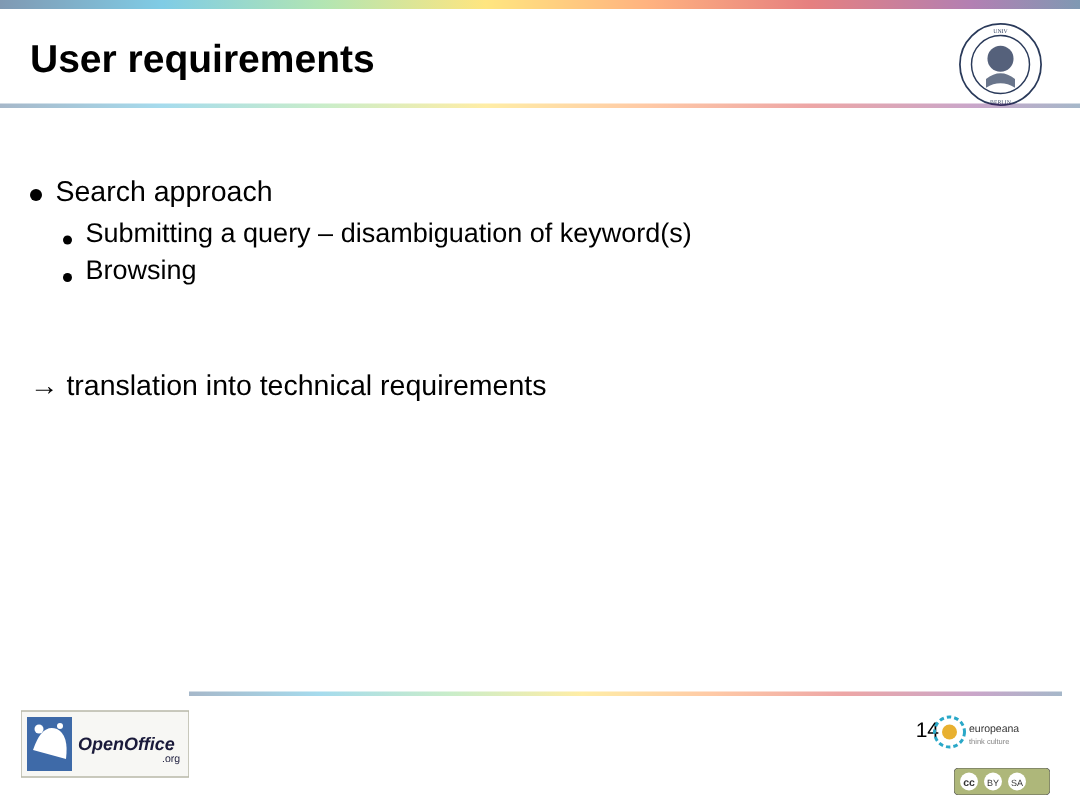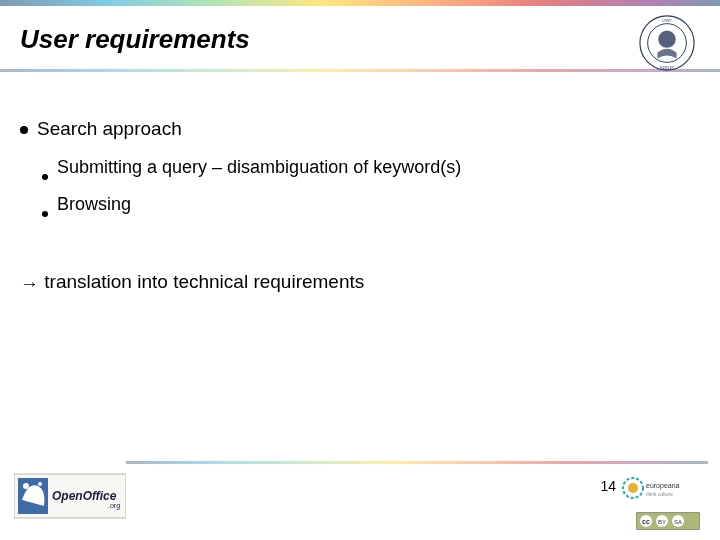--- a/index.html
+++ b/index.html
@@ -14,21 +14,20 @@
   }
   .top-decoration {
     height: 6px;
     background: linear-gradient(90deg,
       #003366 0%, #0099cc 15%, #66cc66 30%, #ffcc00 45%,
       #ff6600 60%, #cc0000 75%, #660066 90%, #003366 100%);
     opacity: 0.5;
   }
   .title-area {
     padding: 18px 20px 8px 20px;
-    font-style: italic;
   }
   .title {
     font-size: 26px;
     font-weight: bold;
   }
   .title-underline {
     margin: 6px 0 0 0;
     height: 3px;
     background: linear-gradient(90deg,
       #003366 0%, #0099cc 15%, #66cc66 30%, #ffcc00 45%,
@@ -52,23 +51,23 @@
     align-items: flex-start;
     margin-top: 4px;
     margin-bottom: 0;
   }
   .l1 .bullet {
     width: 8px; height: 8px; background: #000;
     border-radius: 50%; margin: 10px 9px 0 0; flex-shrink: 0;
   }
   .l2 {
     display: flex;
-    align-items: flex-end;
+    align-items: center;
     margin-left: 22px;
-    margin-top: 12px;
+    margin-top: 0;
     font-size: 18px;
   }
   .l2 .bullet {
     width: 6px; height: 6px; background: #000;
     border-radius: 50%; margin: 10px 9px 0 0; flex-shrink: 0;
   }
   .gap { height: 26px; }
   .arrowline {
     margin-top: 26px;
     font-size: 19px;
@@ -99,21 +98,21 @@
     height: 48px;
   }
   .footer-text {
     position: absolute;
     left: 146px;
     bottom: 18px;
     font-size: 13px;
   }
   .slide-num {
     position: absolute;
-    right: 104px;
+    right: 94px;
     bottom: 46px;
     font-size: 14px;
   }
   .europeana {
     position: absolute;
     right: 24px;
     bottom: 40px;
     width: 74px;
     height: 24px;
   }

